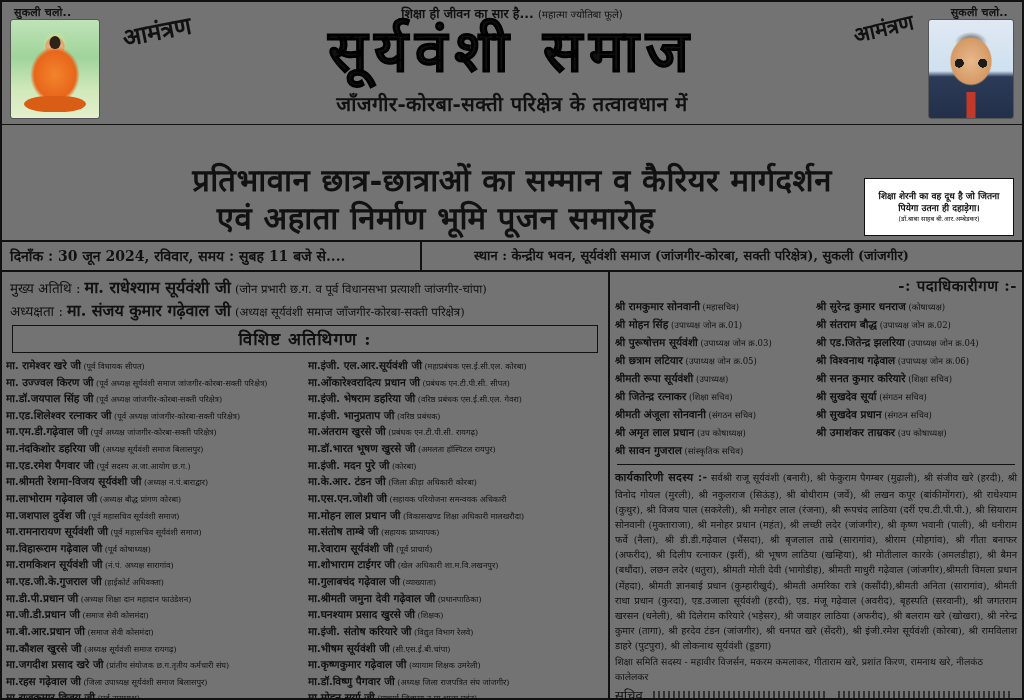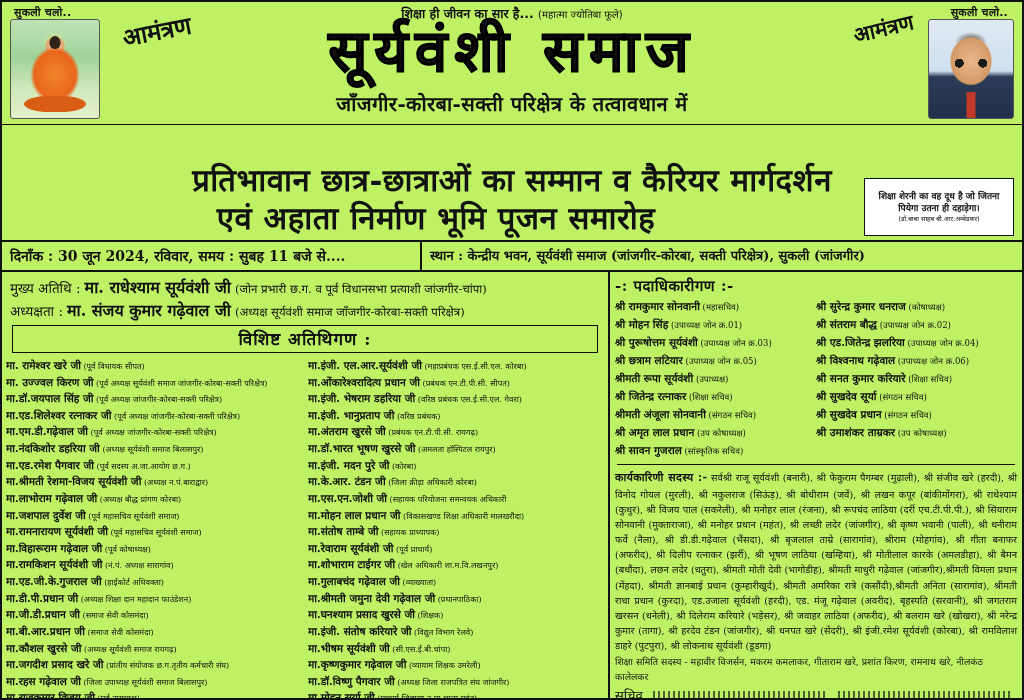--- a/index.html
+++ b/index.html
@@ -7,21 +7,21 @@
     width:1024px;height:700px;
     background:#ffffff;
     font-family:"DejaVu Sans","Liberation Sans",sans-serif;
     color:#111111;
     overflow:hidden;
   }
   .poster{
     position:relative;width:1024px;height:700px;
     box-sizing:border-box;
     border:2px solid #111;
-    background:#bef264;
+    background:#737373;
   }
 
   
   .header{
     position:relative;height:122px;
     border-bottom:1px solid #111;
     overflow:hidden;
   }
   .corner-tag{
     position:absolute;top:2px;
@@ -117,21 +117,21 @@
     border:1px solid #111;
     padding:12px 4px;
     text-align:center;line-height:1.25;
     background:#fff;
   }
   .quote-box .q{font-size:9px;font-weight:bold;}
   .quote-box .a{font-size:6.5px;margin-top:1px;}
 
   
   .dv-row{
-    display:flex;border-bottom:2px solid #111;
+    display:flex;border-bottom:2px solid #111;gap:44px;
   }
   .dv-cell{
     padding:4px 8px 5px;
     font-size:14px;font-weight:bold;white-space:nowrap;
     font-family:"DejaVu Serif","Liberation Serif",serif;
   }
   .dv-cell.date{width:420px;border-right:2px solid #111;box-sizing:border-box;}
   .dv-cell.venue{flex:1;font-size:13px;}
 
   
@@ -172,21 +172,21 @@
     font-family:"DejaVu Serif","Liberation Serif",serif;
     font-size:10.5px;font-weight:bold;
     line-height:1.58;
     white-space:nowrap;
     overflow:hidden;
   }
   .guest-item .d{font-size:8px;font-weight:normal;}
 
   
   .r-heading{
-    text-align:left;font-weight:bold;
+    text-align:right;font-weight:bold;
     font-family:"DejaVu Serif","Liberation Serif",serif;
     font-size:15px;letter-spacing:.5px;margin:0 0 2px;
   }
   .off-grid{display:flex;flex-wrap:wrap;}
   .off-item{
     width:50%;box-sizing:border-box;
     font-family:"DejaVu Serif","Liberation Serif",serif;
     font-size:10.5px;font-weight:bold;line-height:1.72;
     white-space:nowrap;overflow:hidden;
   }

